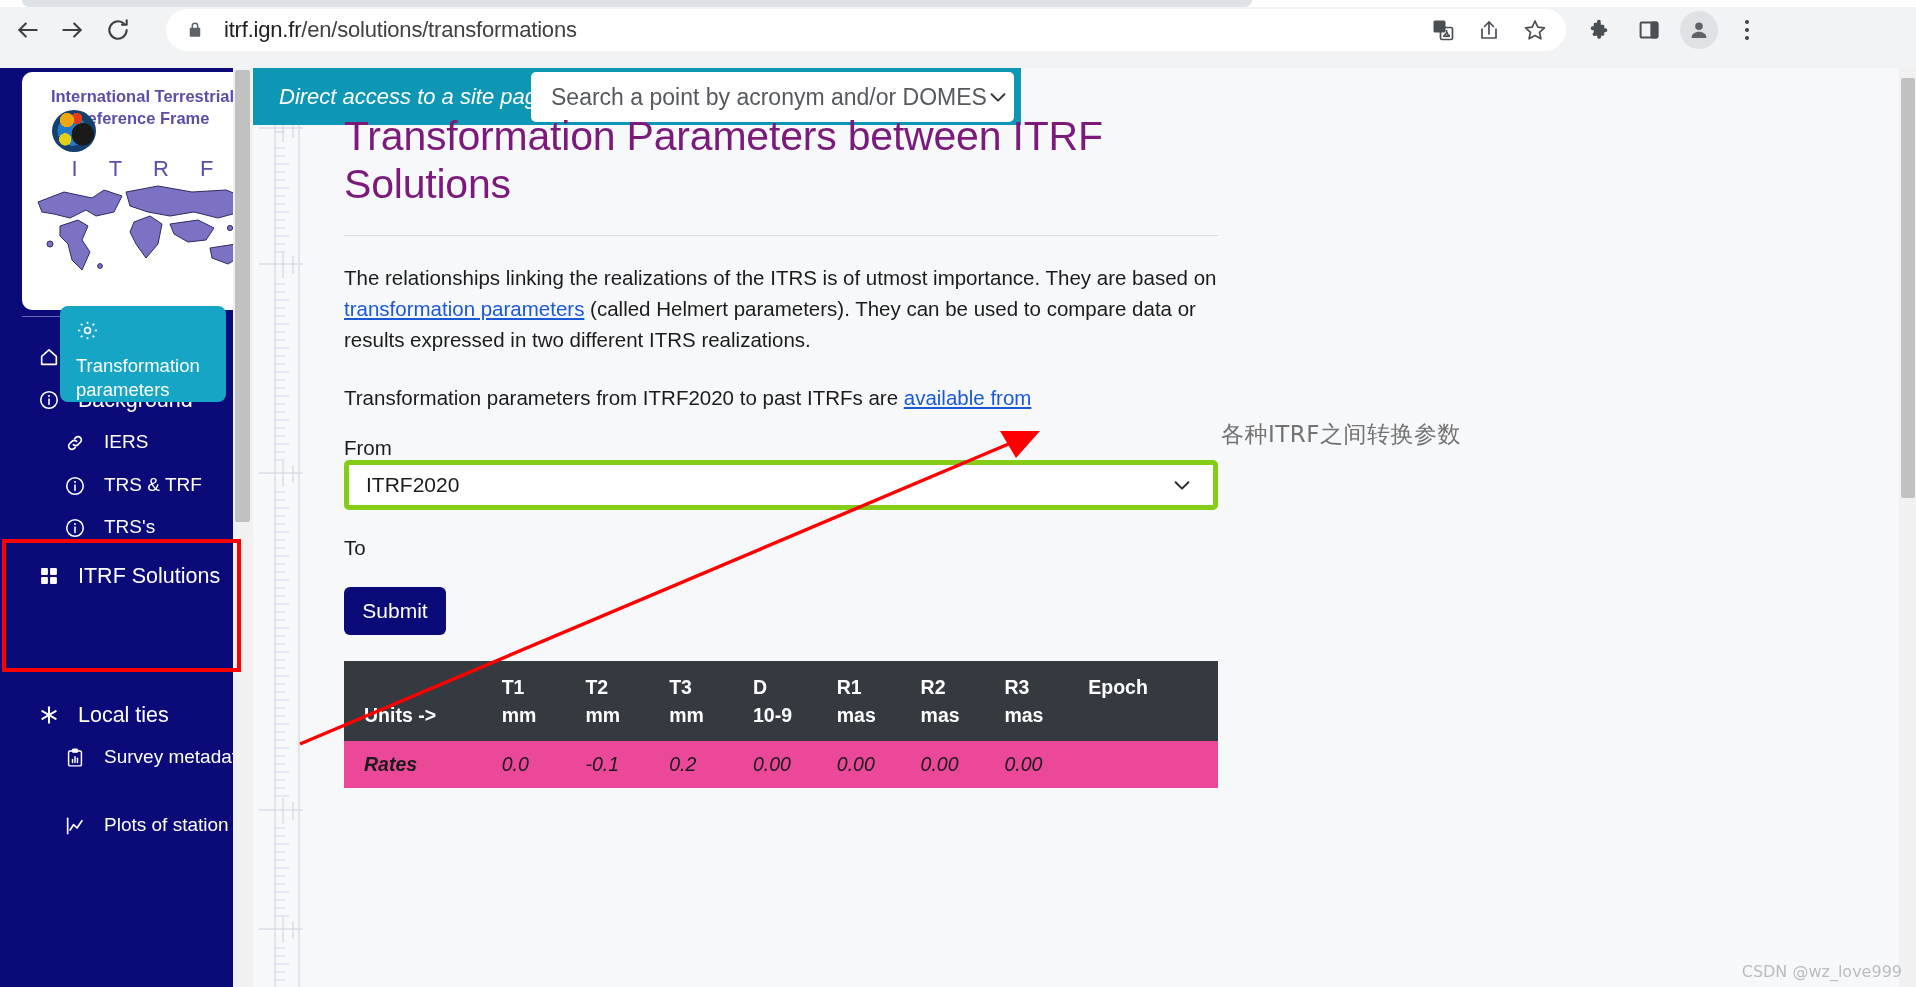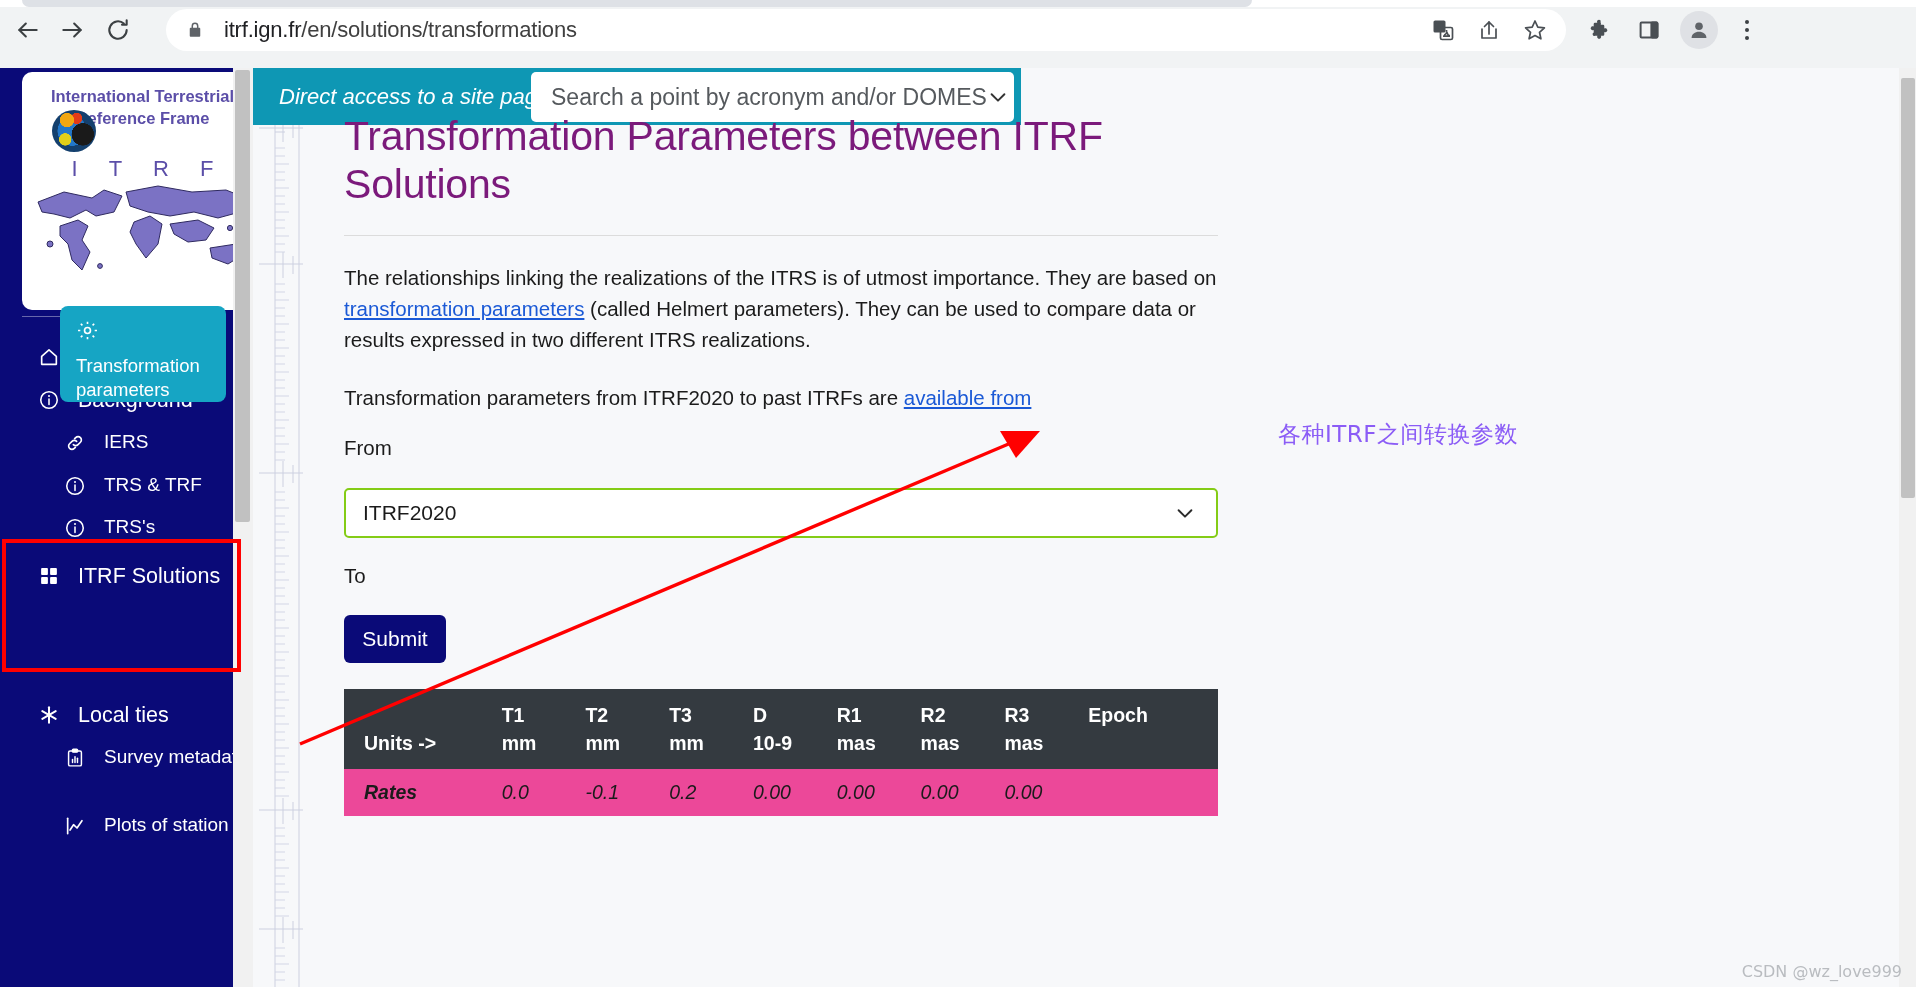--- a/index.html
+++ b/index.html
@@ -204,22 +204,22 @@
     color: #1a59d6; text-decoration: underline;
   }
   #transform-note {
     margin-top: 30px; font-size: 20.5px; color: #1b1b1b; white-space: nowrap;
   }
 
   .field-label {
     font-size: 20.5px; color: #1b1b1b; margin-top: 26px;
   }
   .select-box {
-    margin-top: 28px; width: 874px; height: 50px; background: #ffffff;
-    border: 2px solid #84cc16; border-radius: 5px;
+    margin-top: 0; width: 874px; height: 50px; background: #ffffff;
+    border: 5px solid #84cc16; border-radius: 5px;
     display: flex; align-items: center; justify-content: space-between;
   }
   .select-box .sb-value { margin-left: 17px; font-size: 21px; color: #1b1b1b; }
   .select-box .sb-chevron { margin-right: 20px; color: #2b2b2b; display:flex; }
   .select-box .sb-chevron svg { width: 22px; height: 22px; }
 
   #submit-button {
     margin-top: 27px; width: 102px; height: 48px; background: #0a0a78;
     border: none; border-radius: 6px; color: #ffffff; font-size: 21px;
     font-family: "Liberation Sans", sans-serif; cursor: pointer;
@@ -244,22 +244,22 @@
   #params-table tbody td.col-label { padding-left: 20px; font-weight: bold; }
   #params-table tbody tr.row-alt td { background: #dedfe0; }
   #params-table tbody tr.row-plain td { background: #ec4899; font-style: italic; }
 
   
   #annotation-arrow {
     position: absolute; left: 0; top: 68px; width: 1916px; height: 919px;
     pointer-events: none;
   }
   #annotation-chinese {
-    position: absolute; left: 1278px; top: 419px; font-size: 23px;
-    color: #8b5cf6; white-space: nowrap;
+    position: absolute; left: 1221px; top: 419px; font-size: 23px;
+    color: #737373; white-space: nowrap;
     font-family: "DejaVu Sans", sans-serif; letter-spacing: .5px;
   }
 
   
   #page-scrollbar-track {
     position: absolute; right: 0; top: 68px; width: 17px; height: 919px;
     background: #f1f1f1;
   }
   #page-scrollbar-thumb {
     position: absolute; right: 1px; top: 78px; width: 14px; height: 420px;

